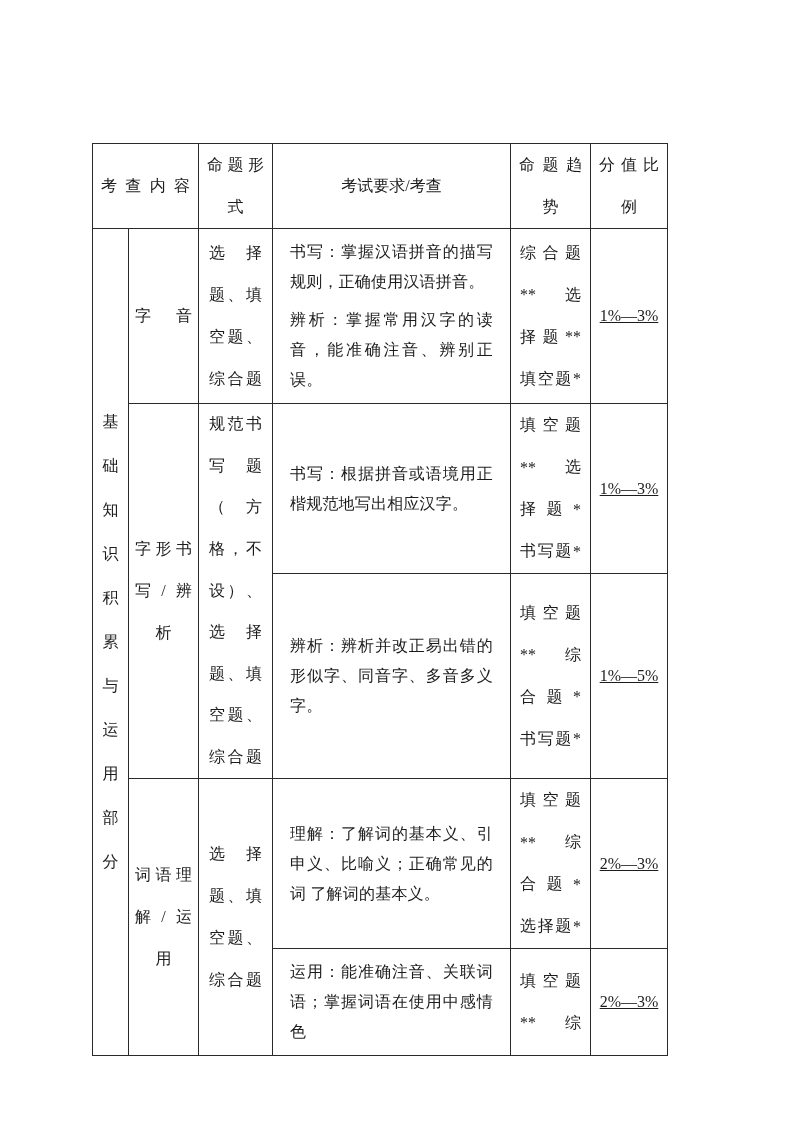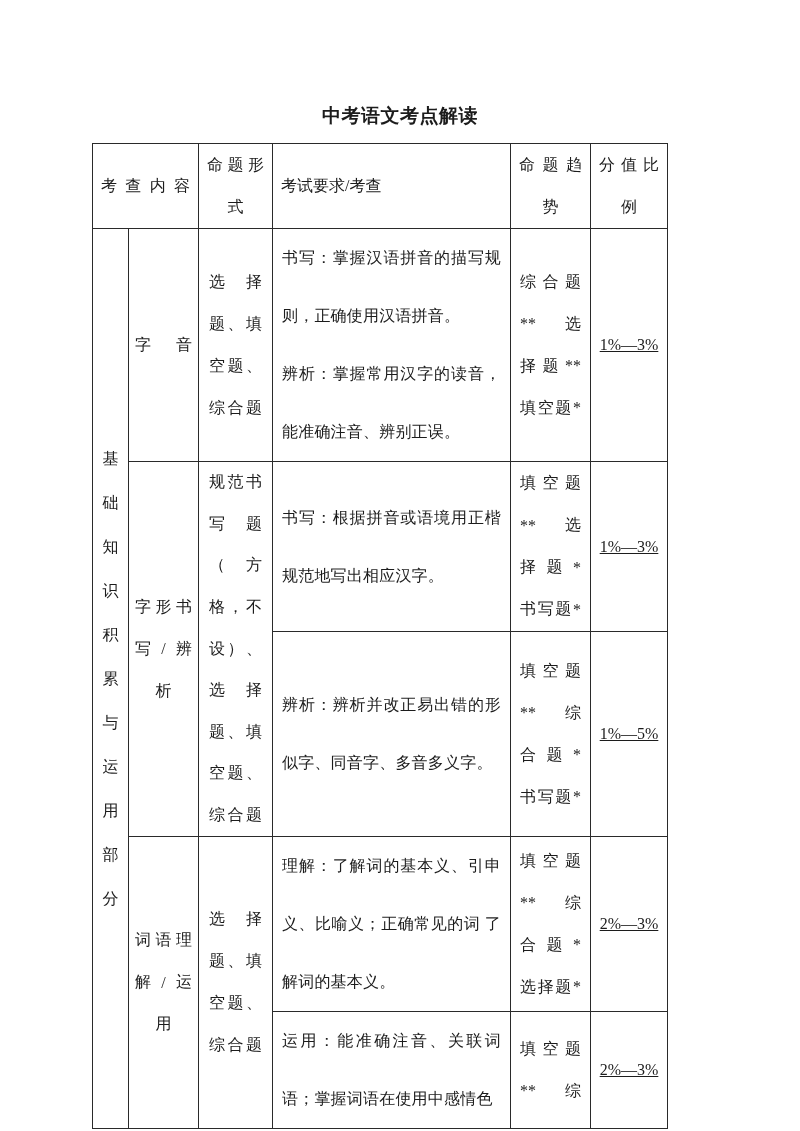--- a/index.html
+++ b/index.html
@@ -16,36 +16,35 @@
   td{border:1.5px solid #2a2a2a;vertical-align:middle;background:#fff;padding:0;overflow:hidden;}
   tr.h-head{height:85px;} tr.h-r1{height:167px;} tr.h-r2a{height:170px;}
   tr.h-r2b{height:205px;} tr.h-r3a{height:170px;} tr.h-r3b{height:90px;}
   td.col1{padding:0 8px;}
   td.col2{padding:0 6px;}
   td.col3{padding:0 10px;}
   td.col4{padding:0 9px;}
   td.col5{padding:0 9px;}
   td.col6{padding:0 3px;text-align:center;text-decoration:underline;}
   td.hcell{padding:0 8px;}
-  td.hplain{}
+  td.hplain{text-align:center;}
   
   .tline{display:flex;justify-content:space-between;align-items:center;height:42px;}
   .tline.single{justify-content:center;}
   td.form-span .tline{height:41.6px;}
   
   .cline{height:44px;line-height:44px;text-align:center;}
   
-  td.col4 p{margin:0;line-height:58px;text-align:justify;letter-spacing:0.2px;line-break:strict;}
+  td.col4 p{margin:8px;line-height:30px;text-align:justify;letter-spacing:0.2px;line-break:strict;}
 </style>
 </head>
 <body>
 
 <div class="page">
 
-  <div class="doc-title">中考语文考点解读</div>
 
   <div class="tablewrap">
     <table>
       <colgroup>
         <col style="width:36px">
           <col style="width:70px">
           <col style="width:74px">
         <col style="width:238px">
           <col style="width:80px">
           <col style="width:77px">

